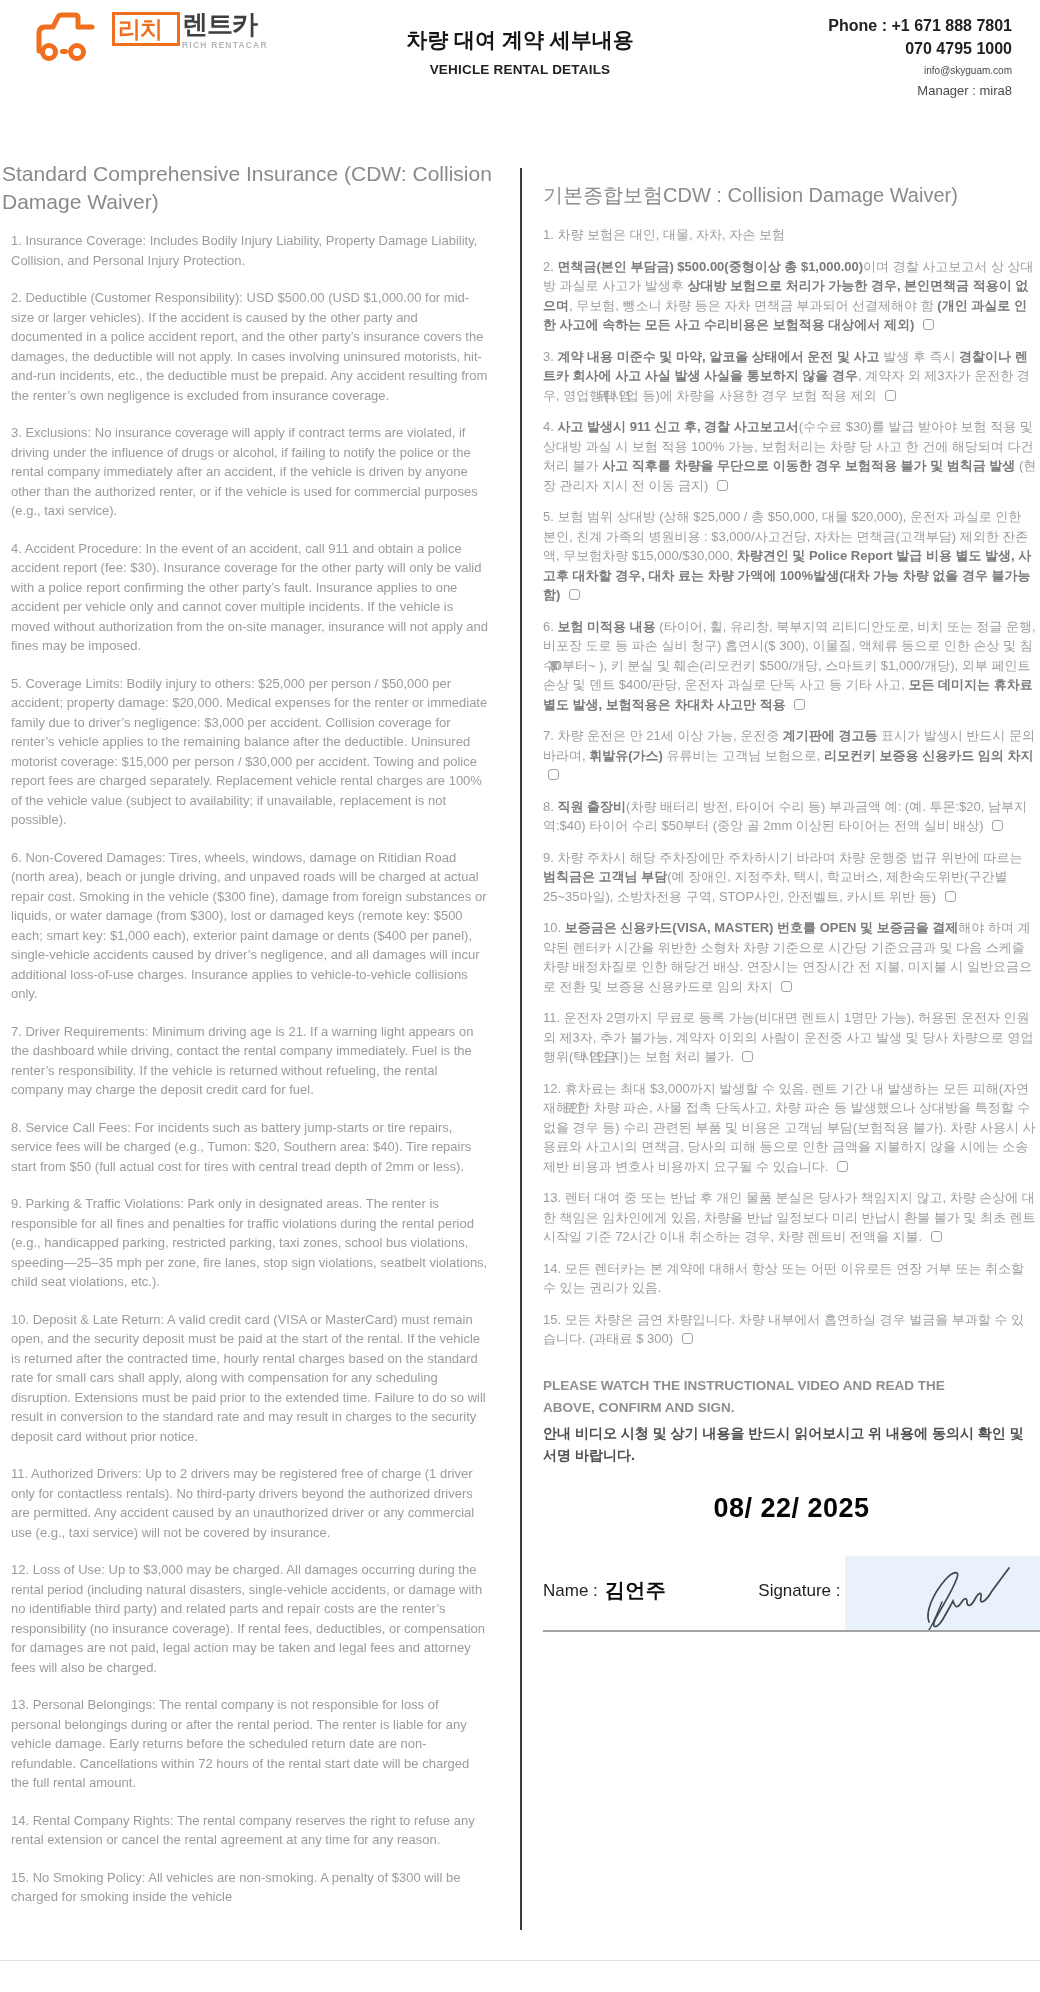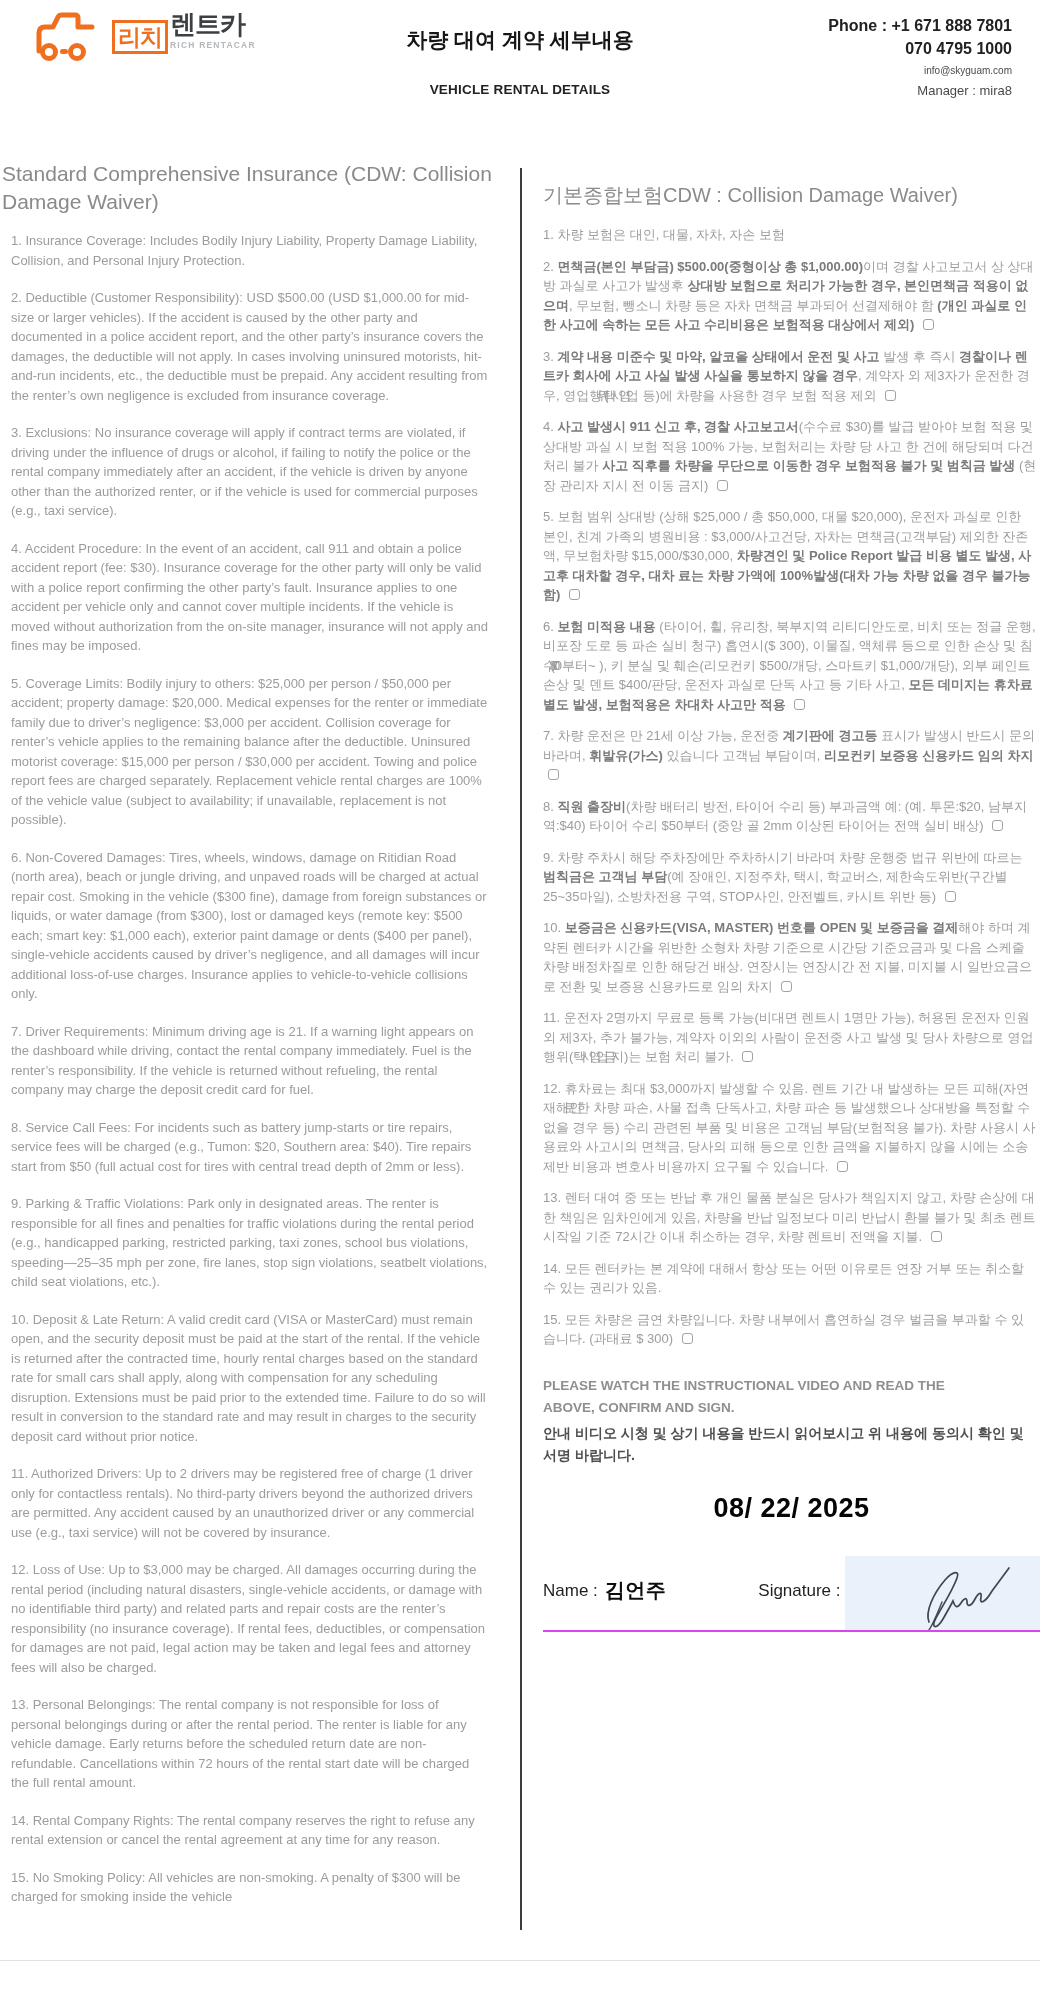--- a/index.html
+++ b/index.html
@@ -4,27 +4,27 @@
 <style>
   * { box-sizing: border-box; }
   html,body { margin:0; padding:0; background:#fff; }
   body { font-family:"Liberation Sans", sans-serif; }
   .page { position:relative; width:1040px; height:1992px; background:#fff; overflow:hidden; }
 
   
   .header { display:flex; align-items:flex-start; padding:10px 28px 0 28px; }
   .logo { display:flex; align-items:flex-start; width:250px; }
   .logo-richbox { border:3px solid #F06F1F; color:#F06F1F; font-weight:800; font-size:23px;
-                  padding:3px 3px 2px 3px; margin:10px 0 0 -4px; line-height:1; letter-spacing:-1px; }
+                  padding:3px 15px 2px 3px; margin:2px 0 0 -4px; line-height:1; letter-spacing:-1px; }
   .logo-right { margin-left:2px; }
   .logo-rentcar { color:#3d4042; font-weight:800; font-size:26px; line-height:1.1; letter-spacing:-1px; }
   .logo-sub { color:#b5b8ba; font-size:8.5px; font-weight:700; letter-spacing:1.2px; margin-top:1px; }
   .titles { flex:1; text-align:center; }
   .title-ko { font-size:21px; font-weight:700; color:#161616; margin-top:16px; }
-  .title-en { font-size:13.5px; font-weight:700; color:#222; margin-top:28px; letter-spacing:0.2px; }
+  .title-en { font-size:13.5px; font-weight:700; color:#222; margin-top:8px; letter-spacing:0.2px; }
   .contact { width:250px; text-align:right; padding-top:4px; }
   .contact .phone { font-size:16px; font-weight:700; color:#212121; line-height:23px; }
   .contact .email { font-size:10px; color:#4a4a4a; line-height:21px; }
   .contact .manager { font-size:13px; color:#4a4a4a; line-height:20px; }
 
   
   .divider { position:absolute; left:520px; top:168px; width:2px; height:1762px; background:#3c3c3c; }
 
   .col-left { position:absolute; left:2px; top:160px; width:505px; }
   .col-left h2 { font-size:21px; font-weight:400; color:#8a8a8a; line-height:1.32; margin:0 0 16px 0; }
@@ -35,21 +35,21 @@
   .col-right p { font-size:13px; color:#9c9c9c; line-height:19.5px; margin:0 0 12px 0; width:494px; }
   .col-right p strong { color:#7a7a7a; font-weight:700; }
   .g { letter-spacing:-0.42em; margin-right:0.42em; }
   .checkbox { display:inline-block; width:11px; height:11px; border:1.5px solid #a2a2a2;
               border-radius:3px; vertical-align:-1px; margin-left:5px; }
 
   .notice-en { margin-top:26px; font-size:13.5px; font-weight:700; color:#8f8f8f; line-height:1.65; width:445px; }
   .notice-ko { margin-top:3px; font-size:14px; font-weight:700; color:#4f4f4f; line-height:1.6; }
   .date-line { margin-top:26px; text-align:center; font-size:27px; font-weight:700; color:#050505; letter-spacing:0.5px; }
 
-  .sign-row { margin-top:28px; position:relative; height:80px; border-bottom:2px solid #d946ef;
+  .sign-row { margin-top:28px; position:relative; height:80px; border-bottom:2px solid #a3a3a3;
               display:flex; align-items:center; }
   .name-label { font-size:17px; color:#1f1f1f; }
   .name-value { font-size:20px; font-weight:800; color:#0d0d0d; margin-left:7px; letter-spacing:0.5px; }
   .sig-label { font-size:17px; color:#1f1f1f; margin-left:92px; }
   .sig-box { position:absolute; right:0; bottom:0; width:195px; height:74px; background:#e9f1fa; }
   .sig-box svg { display:block; }
 
   
   .footer-rule { position:absolute; left:0; right:0; top:1960px; border-top:1px solid #e2e2e2; }
   .footer-text { position:absolute; left:0; right:0; top:2000px; text-align:center;
@@ -111,21 +111,21 @@
 
   <div class="col-right">
     <h2>기본종합보험CDW : Collision Damage Waiver)</h2>
     <div>
         <p><span>1. 차량 보험은 대인, 대물, 자차, 자손 보험</span></p>
         <p><span>2. </span><strong>면책금(본인 부담금) $500.00(중형이상 총 $1,000.00)</strong><span>이며 경찰 사고보고서 상 상대방 과실로 사고가 발생후 </span><strong>상대방 보험으로 처리가 가능한 경우, 본인면책금 적용이 없으며</strong><span>, 무보험, 뺑소니 차량 등은 자차 면책금 부과되어 선결제해야 함 </span><strong>(개인 과실로 인한 사고에 속하는 모든 사고 수리비용은 보험적용 대상에서 제외)</strong><span> </span><span class="checkbox"></span></p>
         <p><span>3. </span><strong>계약 내용 미준수 및 마약, 알코올 상태에서 운전 및 사고</strong><span> 발생 후 즉시 </span><strong>경찰이나 렌트카 회사에 사고 사실 발생 사실을 통보하지 않을 경우</strong><span>, 계약자 외 제3자가 운전한 경우, 영업</span><span class="g">행위(택시영업</span><span> 등)에 차량을 사용한 경우 보험 적용 제외 </span><span class="checkbox"></span></p>
         <p><span>4. </span><strong>사고 발생시 911 신고 후, 경찰 사고보고서</strong><span>(수수료 $30)를 발급 받아야 보험 적용 및 상대방 과실 시 보험 적용 100% 가능, 보험처리는 차량 당 사고 한 건에 해당되며 다건 처리 불가 </span><strong>사고 직후를 차량을 무단으로 이동한 경우 보험적용 불가 및 범칙금 발생</strong><span> (현장 관리자 지시 전 이동 금지) </span><span class="checkbox"></span></p>
         <p><span>5. 보험 범위 상대방 (상해 $25,000 / 총 $50,000, 대물 $20,000), 운전자 과실로 인한 본인, 친계 가족의 병원비용 : $3,000/사고건당, 자차는 면책금(고객부담) 제외한 잔존액, 무보험차량 $15,000/$30,000, </span><strong>차량견인 및 Police Report 발급 비용 별도 발생, 사고후 대차할 경우, 대차 료는 차량 가액에 100%발생(대차 가능 차량 없을 경우 불가능함)</strong><span> </span><span class="checkbox"></span></p>
         <p><span>6. </span><strong>보험 미적용 내용</strong><span> (타이어, 휠, 유리창, 북부지역 리티디안도로, 비치 또는 정글 운행, 비포장 도로 등 파손 실비 청구) 흡연시($ 300), 이물질, 액체류 등으로 인한 손상 및 침</span><span class="g">수($700</span><span>부터~ ), 키 분실 및 훼손(리모컨키 $500/개당, 스마트키 $1,000/개당), 외부 페인트 손상 및 덴트 $400/판당, 운전자 과실로 단독 사고 등 기타 사고, </span><strong>모든 데미지는 휴차료 별도 발생, 보험적용은 차대차 사고만 적용</strong><span> </span><span class="checkbox"></span></p>
-        <p><span>7. 차량 운전은 만 21세 이상 가능, 운전중 </span><strong>계기판에 경고등</strong><span> 표시가 발생시 반드시 문의 바라며, </span><strong>휘발유(가스)</strong><span> 있습니다 고객님 부담이며, </span><strong>리모컨키 보증용 신용카드 임의 차지</strong><span> </span><span class="checkbox"></span></p>
+        <p><span>7. 차량 운전은 만 21세 이상 가능, 운전중 </span><strong>계기판에 경고등</strong><span> 표시가 발생시 반드시 문의 바라며, </span><strong>휘발유(가스)</strong><span> 유류비는 고객님 보험으로, </span><strong>리모컨키 보증용 신용카드 임의 차지</strong><span> </span><span class="checkbox"></span></p>
         <p><span>8. </span><strong>직원 출장비</strong><span>(차량 배터리 방전, 타이어 수리 등) 부과금액 예: (예. 투몬:$20, 남부지역:$40) 타이어 수리 $50부터 (중앙 골 2mm 이상된 타이어는 전액 실비 배상) </span><span class="checkbox"></span></p>
         <p><span>9. 차량 주차시 해당 주차장에만 주차하시기 바라며 차량 운행중 법규 위반에 따르는 </span><strong>범칙금은 고객님 부담</strong><span>(예 장애인, 지정주차, 택시, 학교버스, 제한속도위반(구간별 25~35마일), 소방차전용 구역, STOP사인, 안전벨트, 카시트 위반 등) </span><span class="checkbox"></span></p>
         <p><span>10. </span><strong>보증금은 신용카드(VISA, MASTER) 번호를 OPEN 및 보증금을 결제</strong><span>해야 하며 계약된 렌터카 시간을 위반한 소형차 차량 기준으로 시간당 기준요금과 및 다음 스케줄 차량 배정차질로 인한 해당건 배상. 연장시는 연장시간 전 지불, 미지불 시 일반요금으로 전환 및 보증용 신용카드로 임의 차지 </span><span class="checkbox"></span></p>
         <p><span>11. 운전자 2명까지 무료로 등록 가능(비대면 렌트시 1명만 가능), 허용된 운전자 인원 외 제3자, 추가 불가능, 계약자 이외의 사람이 운전중 사고 발생 및 당사 차량으로 영업행위(</span><span class="g">택시영업금지</span><span>)는 보험 처리 불가. </span><span class="checkbox"></span></p>
         <p><span>12. 휴차료는 최대 $3,000까지 발생할 수 있음. 렌트 기간 내 발생하는 모든 피해(자연재</span><span class="g">해로 인한</span><span> 차량 파손, 사물 접촉 단독사고, 차량 파손 등 발생했으나 상대방을 특정할 수 없을 경우 등) 수리 관련된 부품 및 비용은 고객님 부담(보험적용 불가). 차량 사용시 사용료와 사고시의 면책금, 당사의 피해 등으로 인한 금액을 지불하지 않을 시에는 소송제반 비용과 변호사 비용까지 요구될 수 있습니다. </span><span class="checkbox"></span></p>
         <p><span>13. 렌터 대여 중 또는 반납 후 개인 물품 분실은 당사가 책임지지 않고, 차량 손상에 대한 책임은 임차인에게 있음, 차량을 반납 일정보다 미리 반납시 환불 불가 및 최초 렌트 시작일 기준 72시간 이내 취소하는 경우, 차량 렌트비 전액을 지불. </span><span class="checkbox"></span></p>
         <p><span>14. 모든 렌터카는 본 계약에 대해서 항상 또는 어떤 이유로든 연장 거부 또는 취소할 수 있는 권리가 있음.</span></p>
         <p><span>15. 모든 차량은 금연 차량입니다. 차량 내부에서 흡연하실 경우 벌금을 부과할 수 있습니다. (과태료 $ 300) </span><span class="checkbox"></span></p>
       </div>
 

